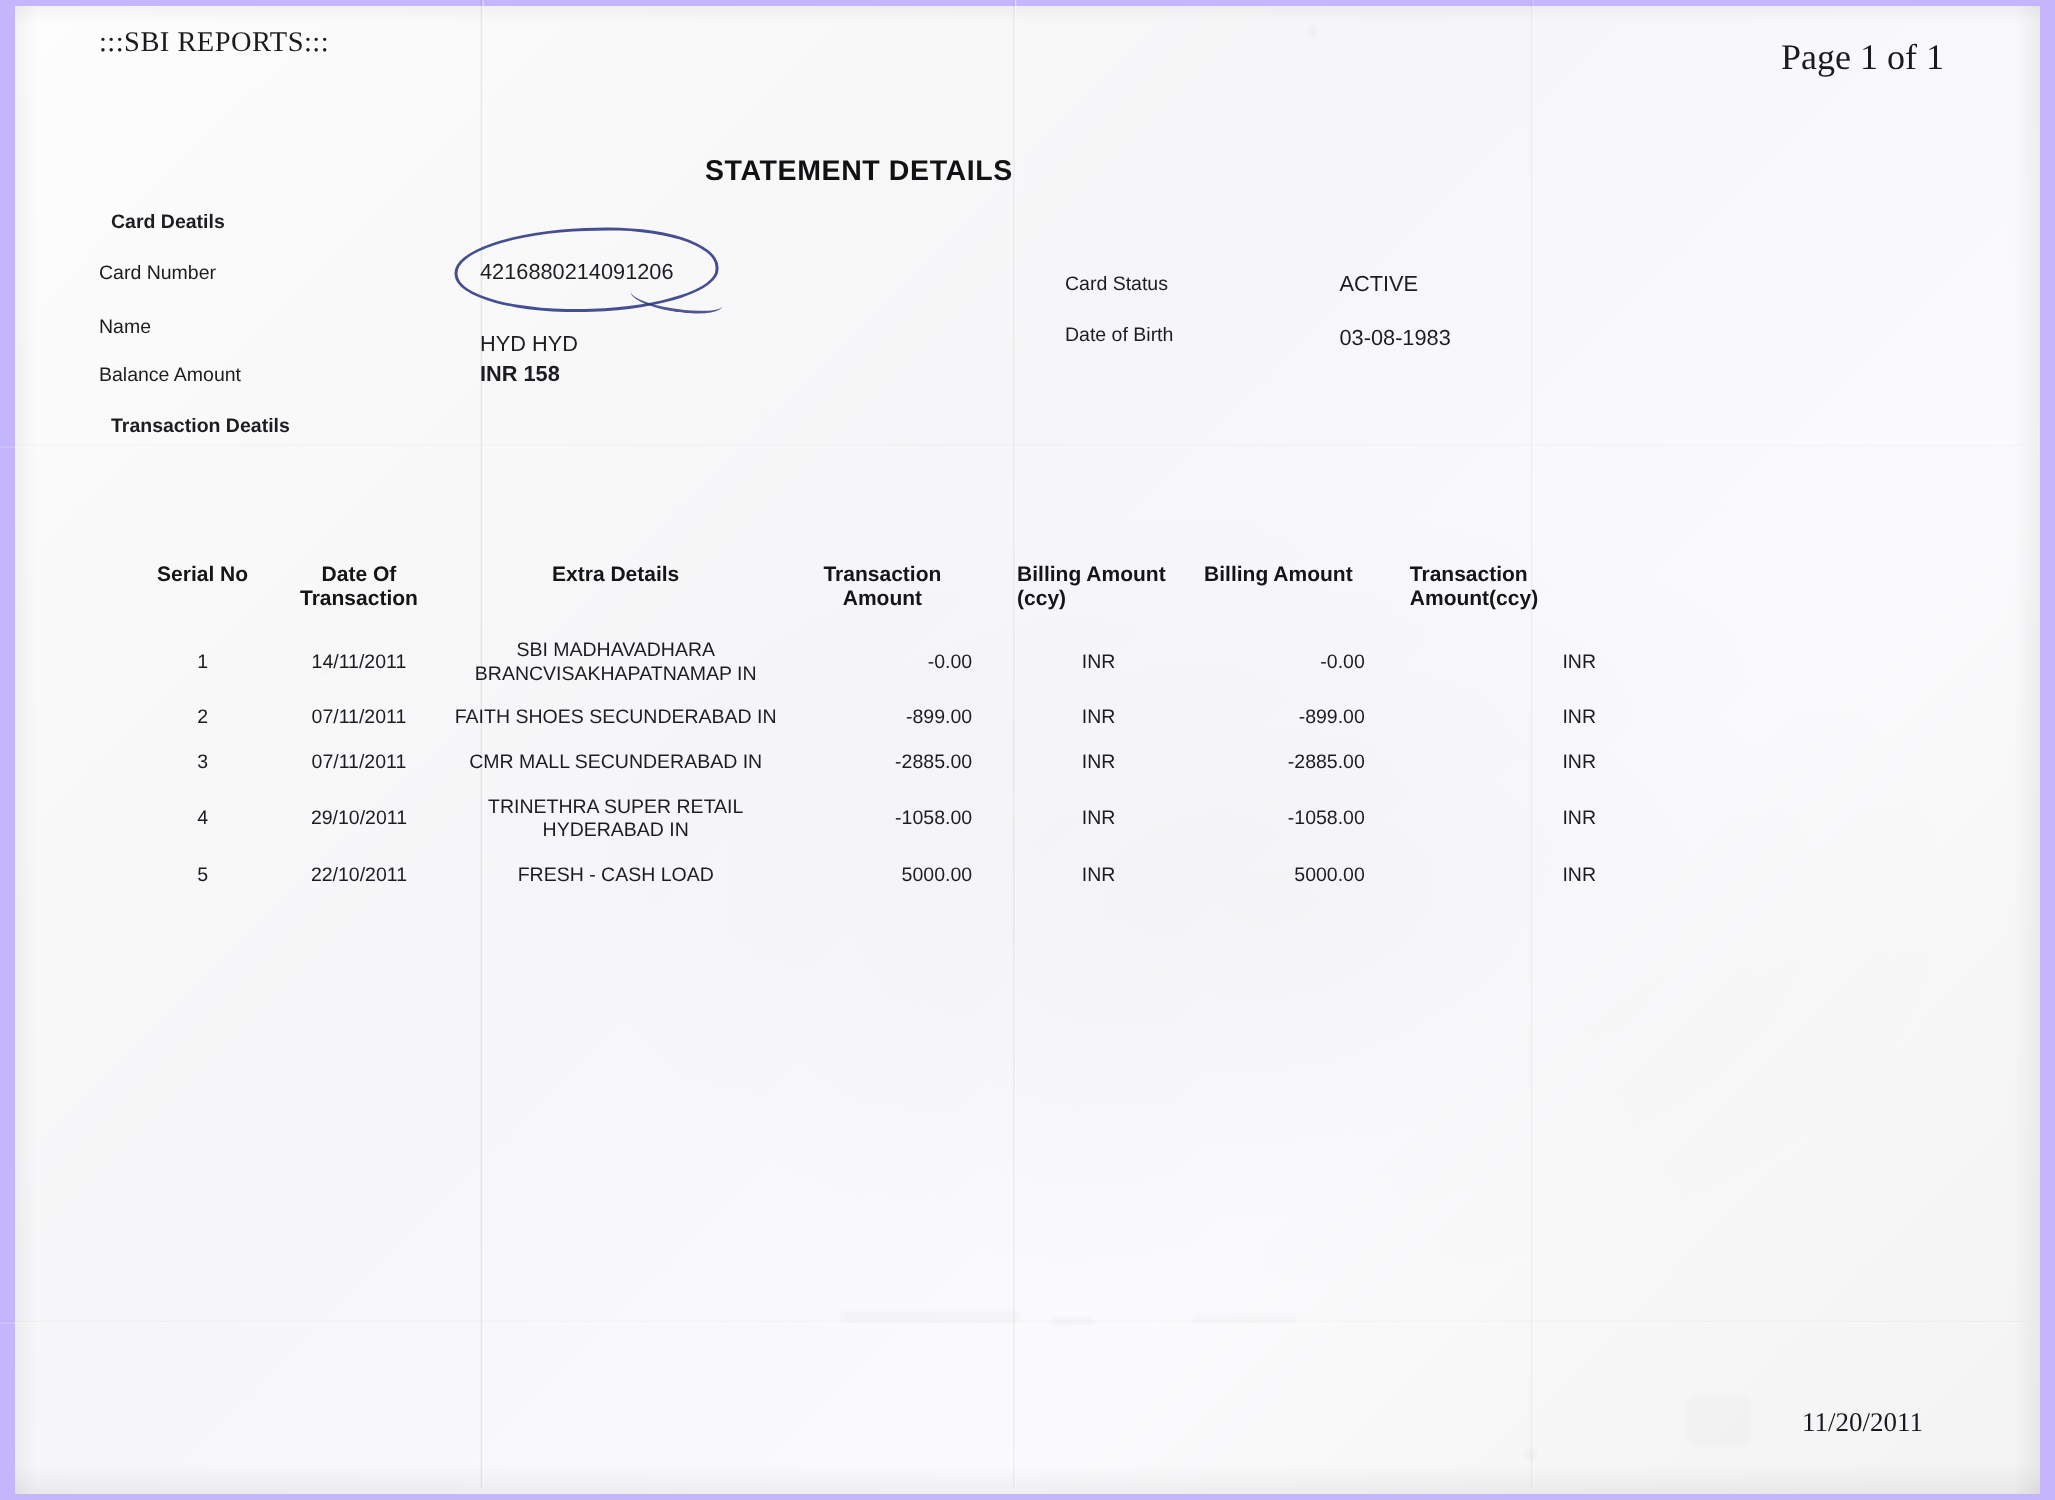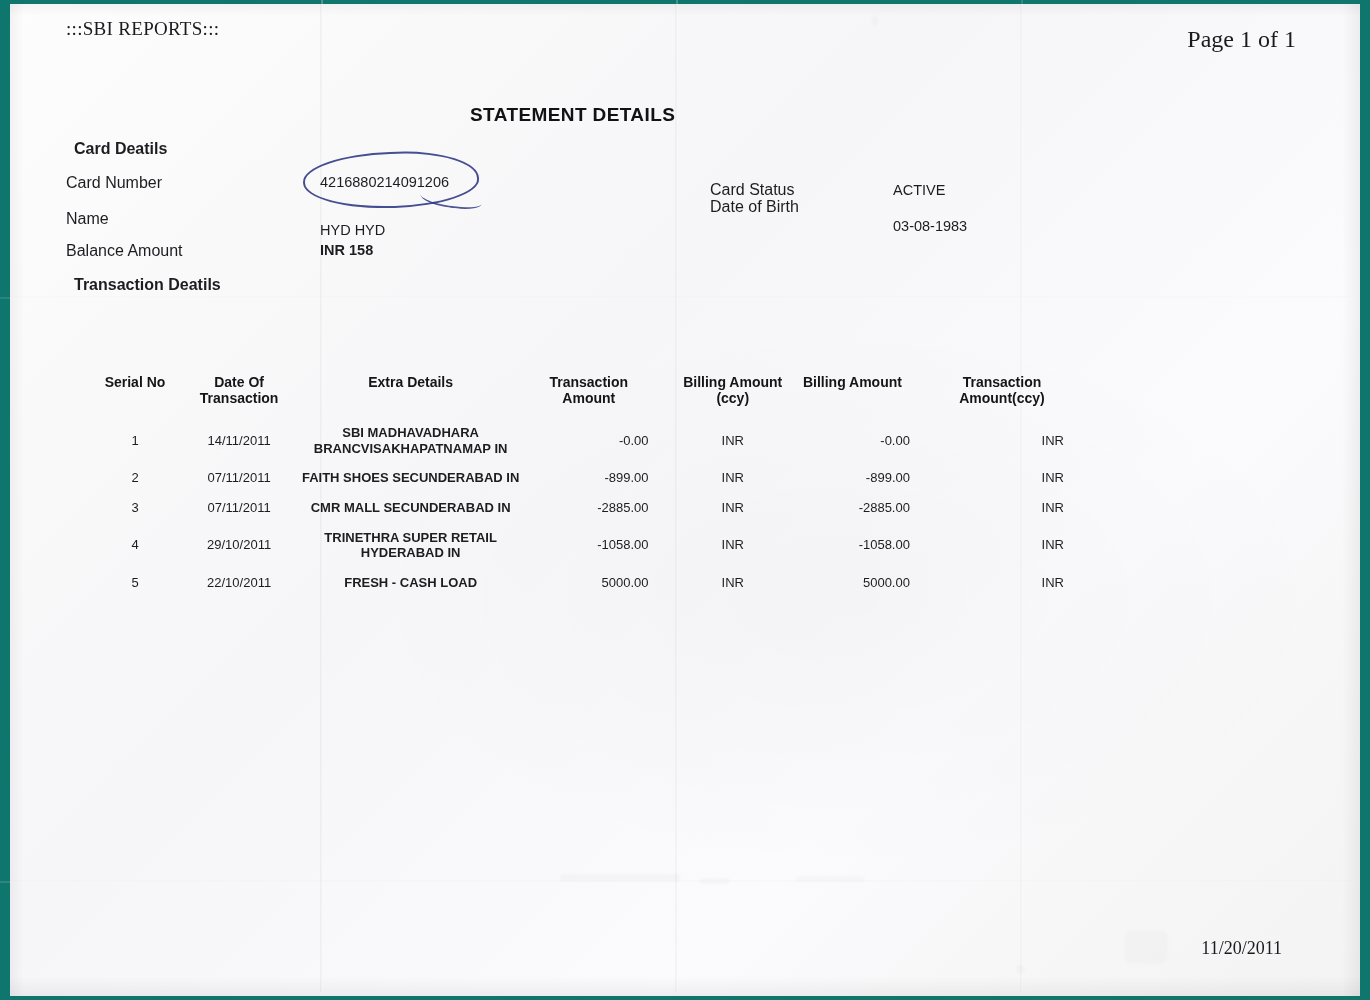--- a/index.html
+++ b/index.html
@@ -10,21 +10,21 @@
     width: 1370px;
     height: 1000px;
     background: #ffffff;
     font-family: "Liberation Sans", sans-serif;
     overflow: hidden;
   }
   .page {
     position: relative;
     width: 1370px;
     height: 1000px;
-    background: #0f766e;
+    background: #c4b5fd;
     overflow: hidden;
   }
   
   .paper {
     position: absolute;
     left: 10px;
     top: 4px;
     width: 1350px;
     height: 992px;
     background:
@@ -87,21 +87,21 @@
     left: 470px;
     top: 104px;
     font-size: 19px;
     font-weight: bold;
     letter-spacing: 0.4px;
     color: #121214;
   }
 
   .lbl {
     position: absolute;
-    font-size: 16px;
+    font-size: 13px;
     color: #1d1d21;
   }
   .lbl.bold { font-weight: bold; }
   .val {
     position: absolute;
     font-size: 14.5px;
     color: #1d1d21;
   }
 
   
@@ -146,28 +146,28 @@
     line-height: 1.15;
   }
   .tbl td {
     padding: 7px 4px;
     color: #1d1d21;
     vertical-align: middle;
     line-height: 1.2;
   }
   .c-serial { width: 96px; text-align: center; }
   .c-date   { width: 112px; text-align: center; }
-  .c-extra  { width: 230px; text-align: center; font-weight: bold; }
+  .c-extra  { width: 230px; text-align: center; }
   .c-tamt   { width: 128px; text-align: right; padding-right: 26px !important; }
   .c-bccy   { width: 120px; text-align: center; }
   .c-bamt   { width: 128px; text-align: right; padding-right: 26px !important; }
   .c-tccy   { width: 132px; text-align: right; padding-right: 14px !important; }
 
   .th-tamt, .th-bamt { text-align: center; }
-  .th-bccy, .th-tccy { text-align: center; }
+  .th-bccy, .th-tccy { text-align: left; }
 
   .footer-url {
     position: absolute;
     left: 58px;
     top: 928px;
     font-family: "Liberation Serif", serif;
     font-size: 19px;
     color: #191920;
     letter-spacing: 0.1px;
   }
@@ -230,21 +230,21 @@
 
     <div class="lbl" style="left:66px; top:210px;">Name</div>
     <div class="val" style="left:320px; top:222px;">HYD  HYD</div>
 
     <div class="lbl" style="left:66px; top:242px;">Balance Amount</div>
     <div class="val" style="left:320px; top:242px; font-weight:bold;">INR 158</div>
 
     <div class="lbl" style="left:710px; top:181px;">Card Status</div>
     <div class="val" style="left:893px; top:182px;">ACTIVE</div>
 
-    <div class="lbl" style="left:710px; top:198px;">Date of Birth</div>
+    <div class="lbl" style="left:710px; top:215px;">Date of Birth</div>
     <div class="val" style="left:893px; top:218px;">03-08-1983</div>
 
     <div class="lbl bold" style="left:74px; top:276px;">Transaction Deatils</div>
 
     <table class="tbl">
       <thead>
         <tr>
           <th class="c-serial">Serial No</th>
           <th class="c-date">Date Of Transaction</th>
           <th class="c-extra">Extra Details</th>

